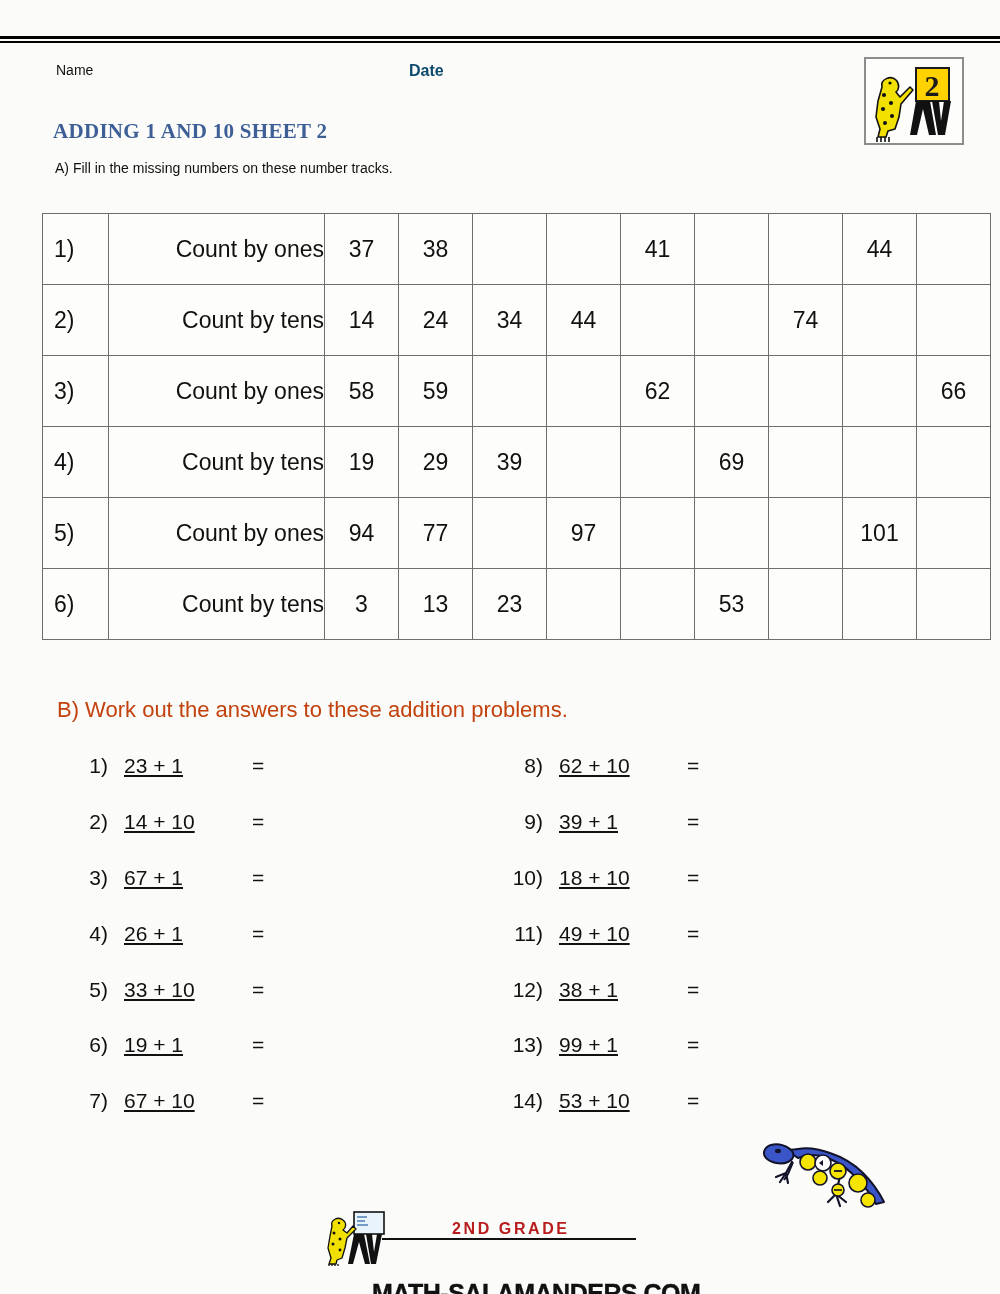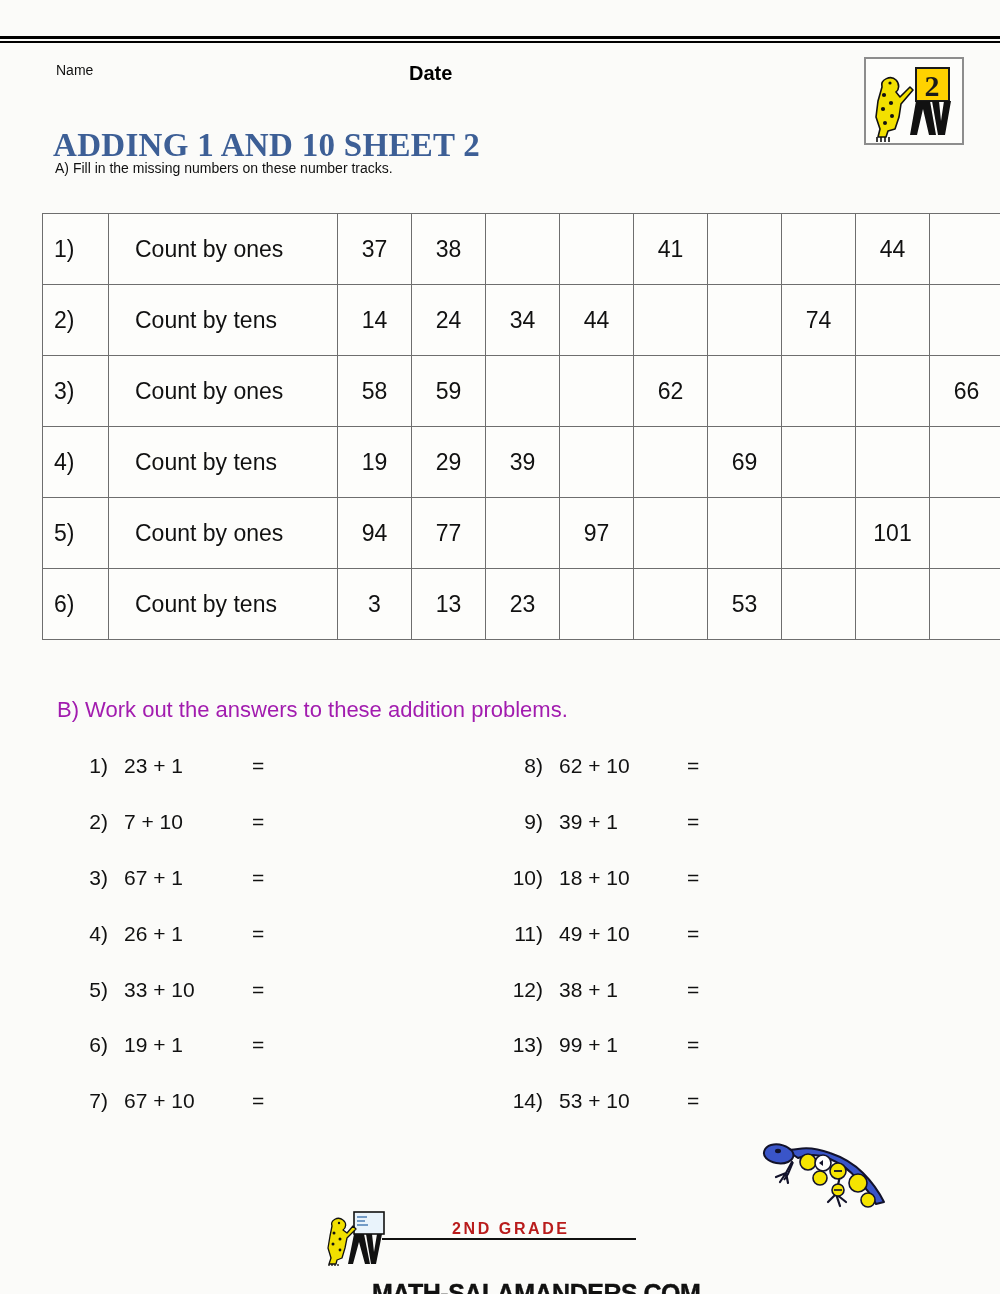--- a/index.html
+++ b/index.html
@@ -33,40 +33,40 @@
 
   
   #name-label {
     position: absolute;
     left: 56px; top: 62px;
     font-size: 14px; font-weight: normal; color: #111;
   }
   #date-label {
     position: absolute;
     left: 409px; top: 62px;
-    font-size: 20px; font-weight: bold; color: #000000; text-align: center;
+    font-size: 16px; font-weight: bold; color: #0c4a6e; text-align: center;
   }
 
   
   #grade-logo {
     position: absolute;
     left: 864px; top: 57px;
     width: 100px; height: 88px;
     border: 2px solid #8d8d8d;
     background: #fdfdfb;
     box-sizing: border-box;
   }
   #grade-logo svg { display: block; }
 
   
   #page-title {
     position: absolute;
     left: 53px; top: 105px;
     font-family: "Liberation Serif", serif;
-    font-size: 33px;
+    font-size: 21px;
     color: #3d5f96;
     letter-spacing: 0.3px;
     white-space: nowrap;
   }
 
   
   #section-a-instruction {
     position: absolute;
     left: 55px; top: 160px;
     font-size: 14px; color: #111;
@@ -91,48 +91,48 @@
     text-align: center;
     vertical-align: middle;
   }
   #tracks-table td.c-index {
     width: 54px;
     text-align: left;
     padding-left: 11px;
   }
   #tracks-table td.c-label {
     width: 202px;
-    text-align: left;
-    padding-left: 26px;
+    text-align: right;
+    padding-left: 13px;
     white-space: nowrap;
   }
   #tracks-table td.c-num { width: 73px; }
 
   
   #section-b-instruction {
     position: absolute;
     left: 57px; top: 697px;
-    font-size: 22px; color: #a21caf;
+    font-size: 22px; color: #c2410c;
     white-space: nowrap;
   }
 
   .problem {
     position: absolute;
     height: 30px;
     font-size: 21px;
     color: #111;
     white-space: nowrap;
   }
   .problem .p-index {
     position: absolute; left: 0; top: 0;
     width: 46px; text-align: right;
   }
   .problem .p-expr {
     position: absolute; left: 62px; top: 0;
-    width: 110px; text-align: left;
+    width: 110px; text-align: left; text-decoration: underline;
   }
   .problem .p-equals {
     position: absolute; left: 190px; top: 0;
   }
   .col-left  { left: 62px; }
   .col-right { left: 497px; }
 
   
   #salamander-image {
     position: absolute;
@@ -295,21 +295,21 @@
 
 <div id="section-b-instruction">B) Work out the answers to these addition problems.</div>
 
 <div class="problem col-left" style="top:754px">
   <span class="p-index">1)</span>
   <span class="p-expr">23 + 1</span>
   <span class="p-equals">=</span>
 </div>
 <div class="problem col-left" style="top:810px">
   <span class="p-index">2)</span>
-  <span class="p-expr">7 + 10</span>
+  <span class="p-expr">14 + 10</span>
   <span class="p-equals">=</span>
 </div>
 <div class="problem col-left" style="top:866px">
   <span class="p-index">3)</span>
   <span class="p-expr">67 + 1</span>
   <span class="p-equals">=</span>
 </div>
 <div class="problem col-left" style="top:922px">
   <span class="p-index">4)</span>
   <span class="p-expr">26 + 1</span>

